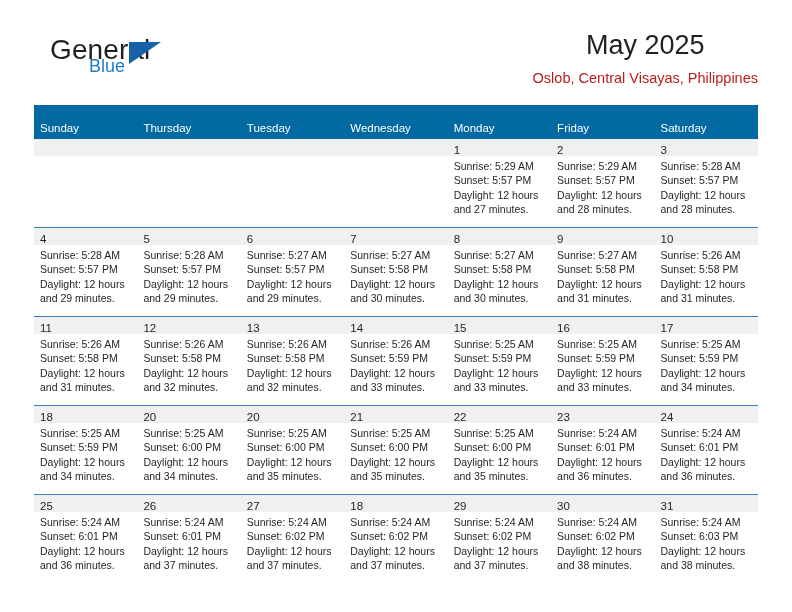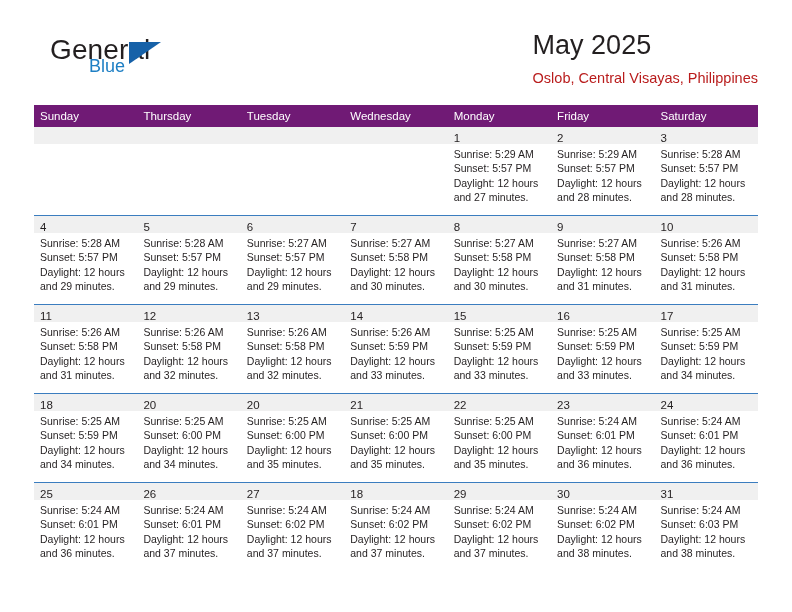--- a/index.html
+++ b/index.html
@@ -60,21 +60,21 @@
     width: 0;
     height: 0;
     border-left: 32px solid #1661a8;
     border-bottom: 22px solid transparent;
   }
 
   .title-block {
     position: absolute;
     right: 0;
     top: 0;
-    text-align: left;
+    text-align: center;
   }
   .month-title {
     font-size: 27px;
     color: #231f20;
     line-height: 34px;
     white-space: nowrap;
     font-family: "Liberation Sans", sans-serif;
   }
   .location-subtitle {
     font-size: 14.5px;
@@ -88,26 +88,26 @@
   
   .calendar {
     position: absolute;
     left: 34px;
     top: 105px;
     width: 724px;
     border-collapse: collapse;
     table-layout: fixed;
   }
   .calendar th {
-    background: #701a75;
+    background: #0369a1;
     color: #ffffff;
     font-size: 11.5px;
     font-weight: normal;
     text-align: left;
-    padding: 5px 0 5px 6px;
+    padding: 17px 0 5px 6px;
     height: 12px;
     border: none;
     font-family: "Liberation Sans", sans-serif;
   }
   .calendar td {
     vertical-align: top;
     padding: 0;
     border: none;
     border-top: 1px solid #3b7dbf;
     height: 88px;

